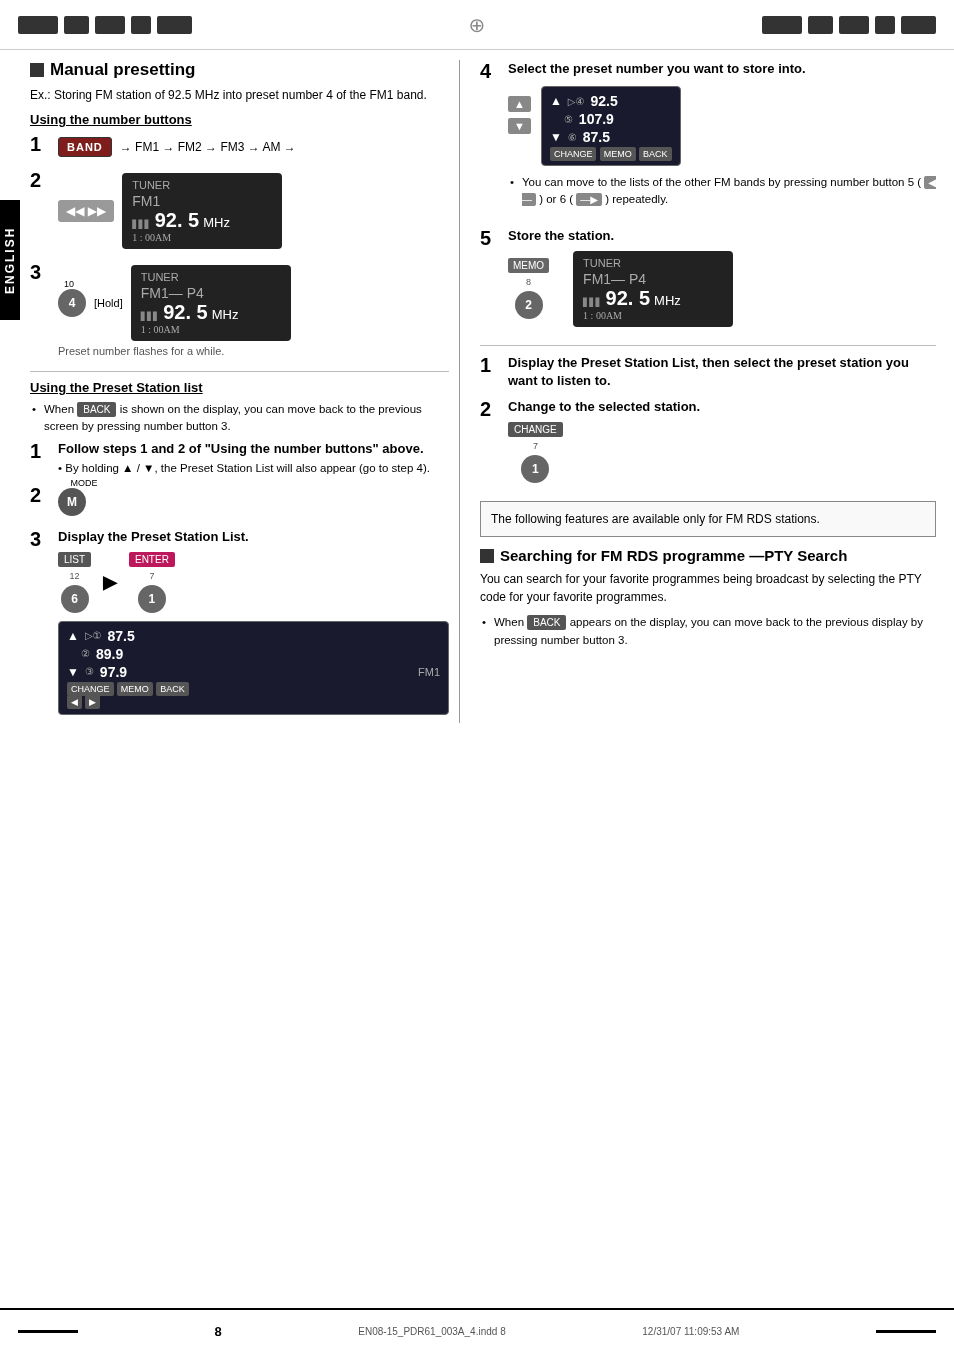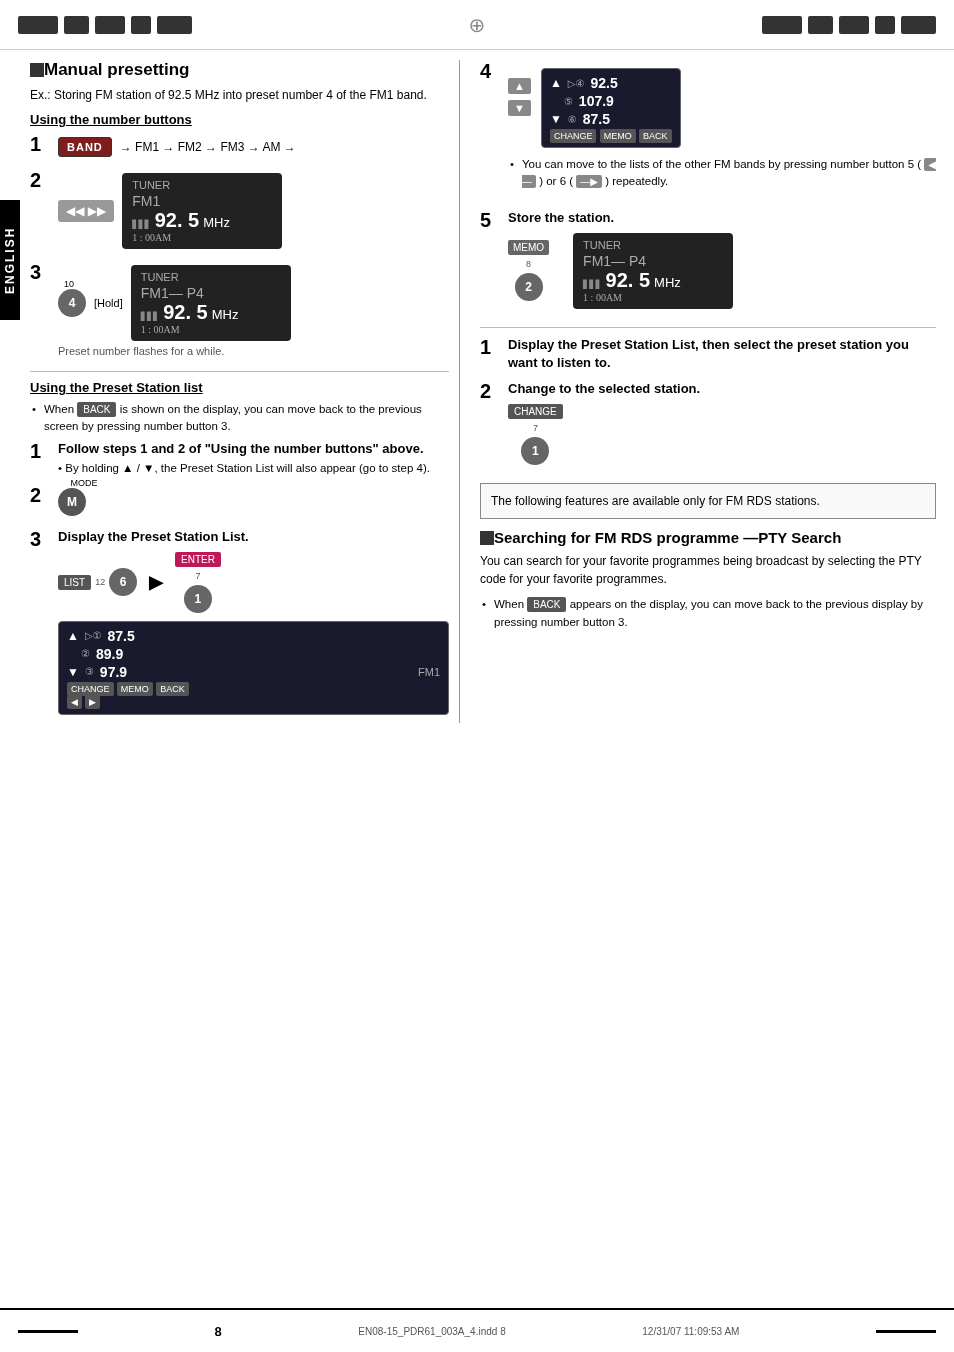--- a/index.html
+++ b/index.html
@@ -100,20 +100,21 @@
       justify-content: center;
     }
 
     
     .section-title {
       font-size: 17px;
       font-weight: bold;
       margin-bottom: 6px;
       display: flex;
       align-items: center;
+      gap: 6px;
     }
     .section-square {
       width: 14px; height: 14px;
       background: #333;
       display: inline-block;
       flex-shrink: 0;
     }
 
     .intro-text {
       font-size: 12px;
@@ -491,21 +492,21 @@
             </div>
           </div>
         </div>
       </div>
 
       <div class="step-row">
         <div class="step-num">3</div>
         <div class="step-content">
           <div class="step-bold">Display the Preset Station List.</div>
           <div class="device-row" style="margin-top:6px; align-items:center; gap:12px;">
-            <div style="display:flex; flex-direction:row; align-items:center; gap:4px;">
+            <div style="display:flex; flex-direction:column; align-items:center; gap:4px;">
               <span style="background:#555; color:#fff; font-size:10px; padding:2px 6px; border-radius:2px;">LIST</span>
               <span style="font-size:9px; color:#555;">12</span>
               <span class="num-btn">6</span>
             </div>
             <span style="font-size:18px; font-weight:bold;">▶</span>
             <div style="display:flex; flex-direction:column; align-items:center; gap:4px;">
               <span style="background:#be185d; color:#fff; font-size:10px; padding:2px 6px; border-radius:2px;">ENTER</span>
               <span style="font-size:9px; color:#555;">7</span>
               <span class="num-btn">1</span>
             </div>
@@ -543,20 +544,21 @@
       </div>
 
     </div>
 
     <div class="right-col">
 
       <div class="right-section">
         <div class="step-row">
           <div class="step-num">4</div>
           <div class="step-content">
+            <div class="step-bold">Select the preset number you want to store into.</div>
             <div style="margin-top:8px; display:flex; gap:10px; align-items:flex-start;">
 
               <div style="display:flex; flex-direction:column; gap:6px; margin-top:10px;">
                 <span class="small-arrow-btn">▲</span>
                 <span class="small-arrow-btn">▼</span>
               </div>
               <div class="preset-list-display">
                 <div class="pld-row">
                   <span class="pld-arrow">▲</span>
                   <span class="pld-num">▷④</span>

